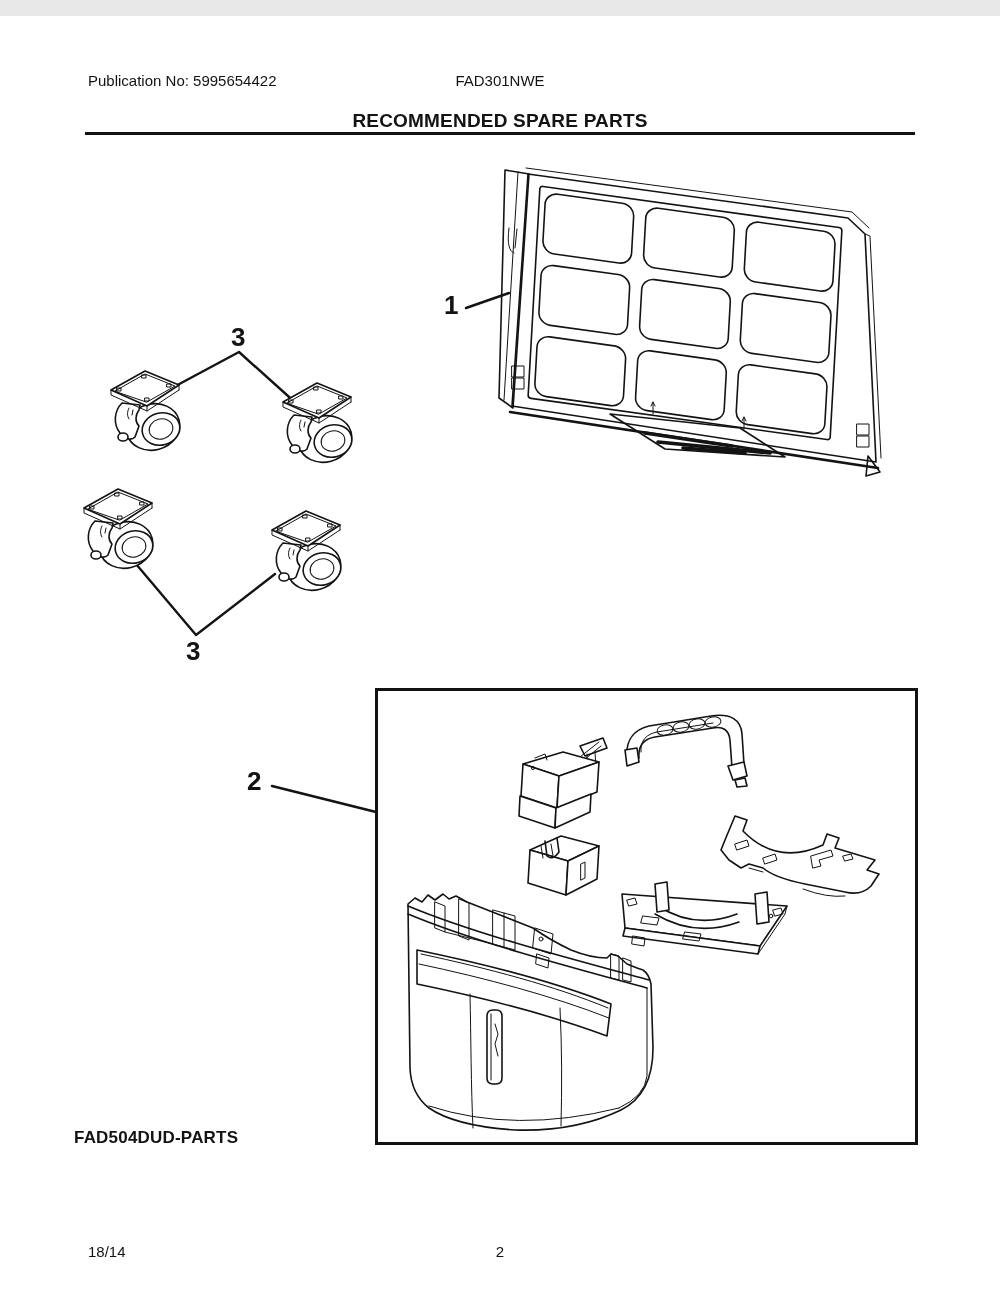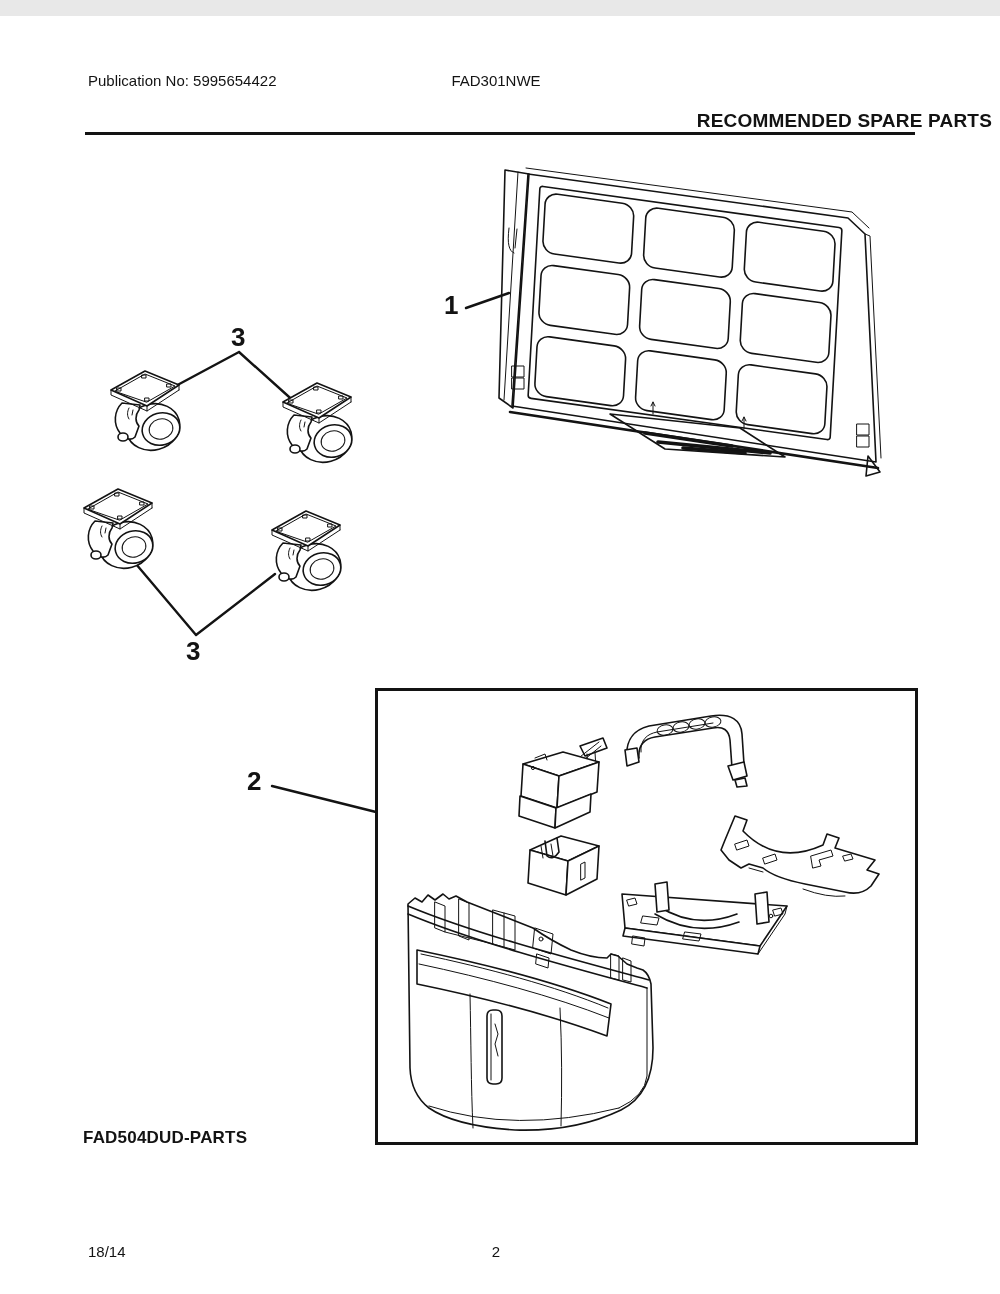--- a/index.html
+++ b/index.html
@@ -3,22 +3,22 @@
 <meta charset="utf-8">
 <style>
   html,body{margin:0;padding:0;background:#e8e8e8;}
   .page{
     position:relative;width:1000px;height:1294px;margin:16px auto;
     background:#ffffff;overflow:hidden;
     font-family:"Liberation Sans", sans-serif;color:#131313;
   }
   .abs{position:absolute;}
   .hdr-text{font-size:15px;line-height:18px;white-space:nowrap;}
-  .centered{left:0;right:8px;text-align:center;}
-  .title{font-size:19px;font-weight:bold;letter-spacing:0.2px;text-align:right;}
+  .centered{left:0;right:0;text-align:center;}
+  .title{font-size:19px;font-weight:bold;letter-spacing:0.2px;}
   .rule{background:#131313;height:2.5px;}
   .callout{font-size:26px;font-weight:bold;line-height:1;}
   .grouplabel{font-size:17px;font-weight:bold;letter-spacing:0.2px;}
   .ftr-text{font-size:15px;line-height:18px;}
   .partsbox{border:3px solid #131313;box-sizing:border-box;background:transparent;}
   svg{display:block;overflow:visible;}
   svg .ln{fill:none;stroke:#131313;stroke-width:1.6;stroke-linejoin:round;stroke-linecap:round;}
   svg .lnw{fill:#ffffff;stroke:#131313;stroke-width:1.6;stroke-linejoin:round;stroke-linecap:round;}
   svg .thin{fill:none;stroke:#131313;stroke-width:1;stroke-linejoin:round;stroke-linecap:round;}
   svg .thick{fill:none;stroke:#131313;stroke-width:2.6;stroke-linejoin:round;stroke-linecap:round;}
@@ -192,17 +192,17 @@
       <path class="thin" d="M44,276 C110,290 178,308 234,330 M46,266 C112,280 180,298 233,320"></path>
 
       <path class="ln" d="M112,328 Q112,322 118,322 L121,322 Q127,322 127,328 L127,390 Q127,396 121,396 L118,396 Q112,396 112,390 Z"></path>
       <path class="thin" d="M116,326 L116,392 M120,336 L123,346 L120,356 L123,368"></path>
 
       <path class="thin" d="M95,306 C96,350 96,400 98,440 M185,320 C187,360 187,400 186,438"></path>
       <path class="thin" d="M272,300 L272,388 Q270,408 244,420 M54,418 Q140,446 244,420"></path>
     </g>
   </svg>
 
-  <div class="abs grouplabel" style="left:83px;top:1112px;">FAD504DUD-PARTS</div>
+  <div class="abs grouplabel" style="left:74px;top:1112px;">FAD504DUD-PARTS</div>
   <div class="abs ftr-text" style="left:88px;top:1227px;">18/14</div>
   <div class="abs ftr-text centered" style="top:1227px;">2</div>
 
 </div>
 
 </body></html>

